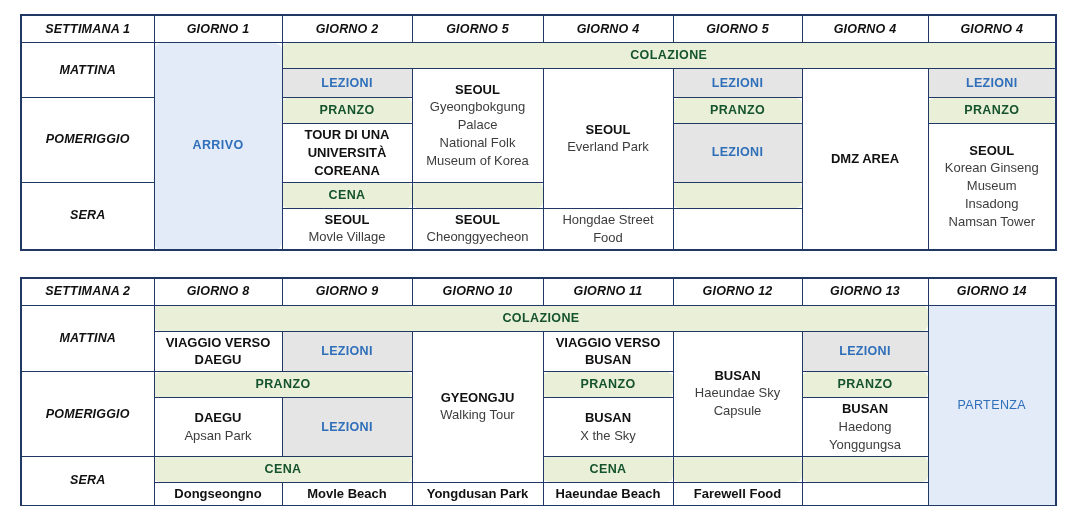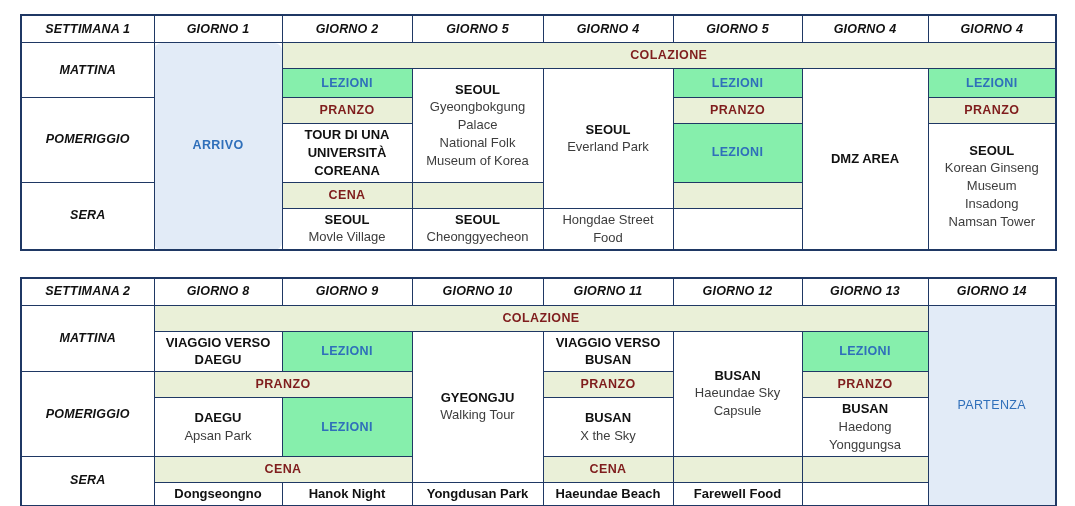--- a/index.html
+++ b/index.html
@@ -47,29 +47,30 @@
   .rowlabel {
     font-style: italic;
     font-weight: bold;
     font-size: 12.5px;
     letter-spacing: 0.2px;
     color: #111;
   }
   
   .meal {
     background: #eaf0d8;
-    color: #7f1d1d;
+    color: #14532d;
     font-weight: bold;
     font-size: 13.5px;
     letter-spacing: 0.4px;
     height: 21px;
+    border-radius: 6px;
   }
   
   .lez {
-    background: #86efac;
+    background: #e5e5e5;
     color: #2f6fba;
     font-weight: bold;
     font-size: 13.5px;
     letter-spacing: 0.3px;
     height: 24px;
   }
   .arrivo {
     background: #e2ebf7;
     color: #2f6fba;
     font-weight: bold;
@@ -285,21 +286,21 @@
         <td class="meal">CENA</td>
         <td class="meal">&nbsp;</td>
         <td class="meal">&nbsp;</td>
       </tr>
 
       <tr>
         <td class="white">
           <span class="strongblack">Dongseongno</span>
         </td>
         <td class="white">
-          <span class="strongblack">Hanok Night</span>
+          <span class="strongblack">Movle Beach</span>
         </td>
         <td class="white">
           <span class="strongblack">Yongdusan Park</span>
         </td>
         <td class="white">
           <span class="strongblack">Haeundae Beach</span>
         </td>
         <td class="white">
           <span class="strongblack">Farewell Food</span>
         </td>

